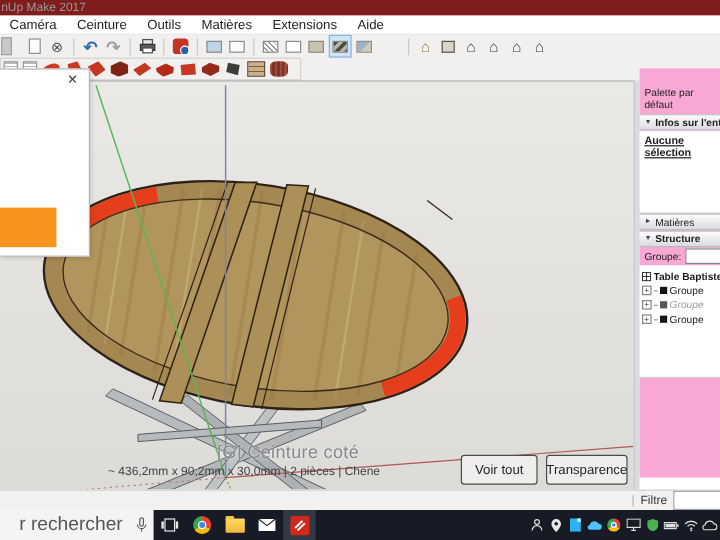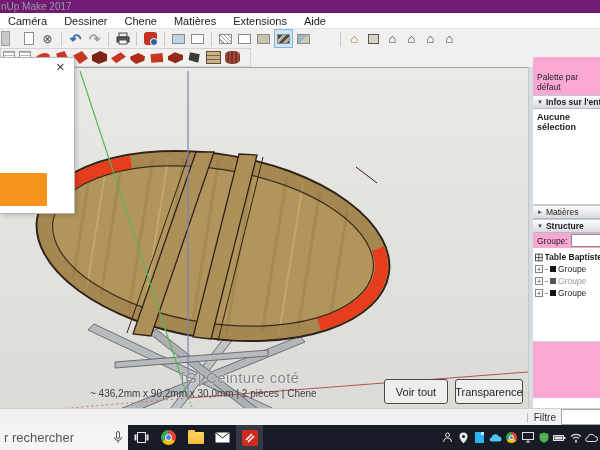--- a/index.html
+++ b/index.html
@@ -1,19 +1,19 @@
 <!DOCTYPE html>
 <html><head>
 <meta charset="utf-8">
 <style>
   html,body{margin:0;padding:0;background:#777;}
   .screen{position:relative;width:600px;height:450px;overflow:hidden;background:#fff;
     font-family:"Liberation Sans",sans-serif;-webkit-font-smoothing:antialiased;}
   
-  .titlebar{position:absolute;left:0;top:0;width:600px;height:13px;background:#701a75;
+  .titlebar{position:absolute;left:0;top:0;width:600px;height:13px;background:#7f1d1d;
     font-size:10px;color:#9a9a9a;line-height:13px;padding-left:1px;}
   .menubar{position:absolute;left:0;top:13px;width:600px;height:15px;background:#fff;
     display:flex;align-items:center;gap:17px;padding-left:8px;font-size:11px;color:#1c1c1c;
     border-bottom:1px solid #e6e6e6;}
   .menubar span{cursor:default;}
   
   .tb-bg{position:absolute;left:0;top:29px;width:600px;height:38px;background:#f1f0ee;}
   .tbrow1{position:absolute;left:0;top:29px;width:600px;height:19px;display:flex;align-items:center;gap:2px;padding-left:1px;}
   .tbrow2{position:absolute;left:0;top:48px;width:251px;height:19px;display:flex;align-items:center;gap:4px;
     background:#f1f0ee;border:1px solid #d4d3d1;box-sizing:border-box;padding-left:2px;}
@@ -49,42 +49,42 @@
   .dlg-orange{position:absolute;left:0;top:115px;width:47px;height:33px;}
   
   .gap{position:absolute;left:528px;top:67px;width:5px;height:341px;background:#d9dcdf;border-left:1px solid #c2c5c9;box-sizing:border-box;}
   .tray{position:absolute;left:533px;top:57px;width:67px;height:341px;background:#f9a8d4;
     font-size:8.5px;color:#1c1c1c;box-sizing:border-box;padding-top:15px;}
   .tray-title{padding:0 0 3px 4px;font-size:8.5px;color:#222;}
   .thead{height:12px;background:linear-gradient(#fdfdfd,#d8dbe0);border-top:1px solid #c3c6cb;
     border-bottom:1px solid #b7babf;display:flex;align-items:center;gap:3px;padding-left:4px;cursor:pointer;}
   .thead .arr{font-size:6px;color:#444;}
   .twhite{background:#fff;border-bottom:1px solid #cfd2d6;}
-  .no-sel{font-weight:700;font-size:9px;padding:3px 0 0 4px;height:96px;box-sizing:border-box;}
+  .no-sel{font-weight:700;font-size:9px;padding:3px 0 0 4px;height:69px;box-sizing:border-box;text-decoration:underline;}
   .filter-row{display:flex;align-items:center;gap:3px;padding:2px 2px 2px 4px;height:15px;box-sizing:border-box;}
   .filter-row input{width:34px;height:11px;border:1px solid #8a8a8a;font-size:8px;padding:0 1px;}
   .tree{background:#fff;height:94px;padding:3px 0 0 2px;box-sizing:border-box;border-bottom:1px solid #cfd2d6;}
   .trow{display:flex;align-items:center;gap:2px;height:12px;cursor:pointer;}
   .pbox{width:8px;height:8px;border:1px solid #848484;background:#fff;font-size:7px;line-height:7px;
     text-align:center;color:#333;box-sizing:border-box;flex:0 0 auto;}
   .dash{width:3px;height:1px;background:#999;flex:0 0 auto;}
   .sq{width:6px;height:6px;background:#161616;flex:0 0 auto;}
   .muted{color:#9a9a9a;font-style:italic;}
   .bold{font-weight:700;}
   .ellip{white-space:nowrap;overflow:hidden;}
   
   .statusbar{position:absolute;left:0;top:408px;width:600px;height:17px;background:#f1f1f0;
     border-top:1px solid #d1d0ce;box-sizing:border-box;display:flex;align-items:center;justify-content:flex-end;
     gap:5px;font-size:10px;color:#333;}
   .statusbar .vsep{color:#b0b0b0;}
   .statusbar input{width:34px;height:12px;border:1px solid #a6a6a6;border-right:none;font-size:9px;}
   
   .taskbar{position:absolute;left:0;top:425px;width:600px;height:25px;background:#161b26;display:flex;align-items:stretch;}
-  .tsearch{width:128px;background:#f4f4f4;display:flex;align-items:center;font-size:13px;color:#555;
-    padding-left:4px;box-sizing:border-box;gap:4px;cursor:text;}
+  .tsearch{width:128px;background:#f4f4f4;display:flex;align-items:center;font-size:16px;color:#555;
+    padding-left:16px;box-sizing:border-box;gap:4px;cursor:text;}
   .tsearch .mic{margin-left:auto;margin-right:6px;}
   .tapps{display:flex;align-items:center;}
   .tcell{width:27px;height:25px;display:flex;align-items:center;justify-content:center;cursor:pointer;}
   .tcell.active{background:#323945;}
   .ttray{margin-left:auto;display:flex;align-items:center;gap:3px;padding-right:2px;}
   .tic{width:13px;height:25px;display:flex;align-items:center;justify-content:center;cursor:pointer;}
   .chrome{width:15px;height:15px;border-radius:50%;position:relative;
     background:conic-gradient(#ea4335 0 33%,#fbbc05 33% 66%,#34a853 66% 100%);}
   .chrome::after{content:"";position:absolute;left:4px;top:4px;width:7px;height:7px;border-radius:50%;
     background:#4285f4;border:1.5px solid #fff;box-sizing:border-box;}
@@ -96,22 +96,22 @@
 </style>
 </head>
 <body>
 
 <div class="screen">
 
   <div class="titlebar">nUp Make 2017</div>
 
   <div class="menubar">
     <span>Caméra</span>
-    <span>Dessiner</span>
-    <span>Chene</span>
+    <span>Ceinture</span>
+    <span>Outils</span>
     <span>Matières</span>
     <span>Extensions</span>
     <span>Aide</span>
   </div>
 
   <div class="tb-bg"></div>
 
   <div class="tbrow1">
     <span class="ti">
         <span style="width:7px;height:13px;background:#c9c9c7;border:1px solid #a0a0a0;margin-left:-9px;"></span>

